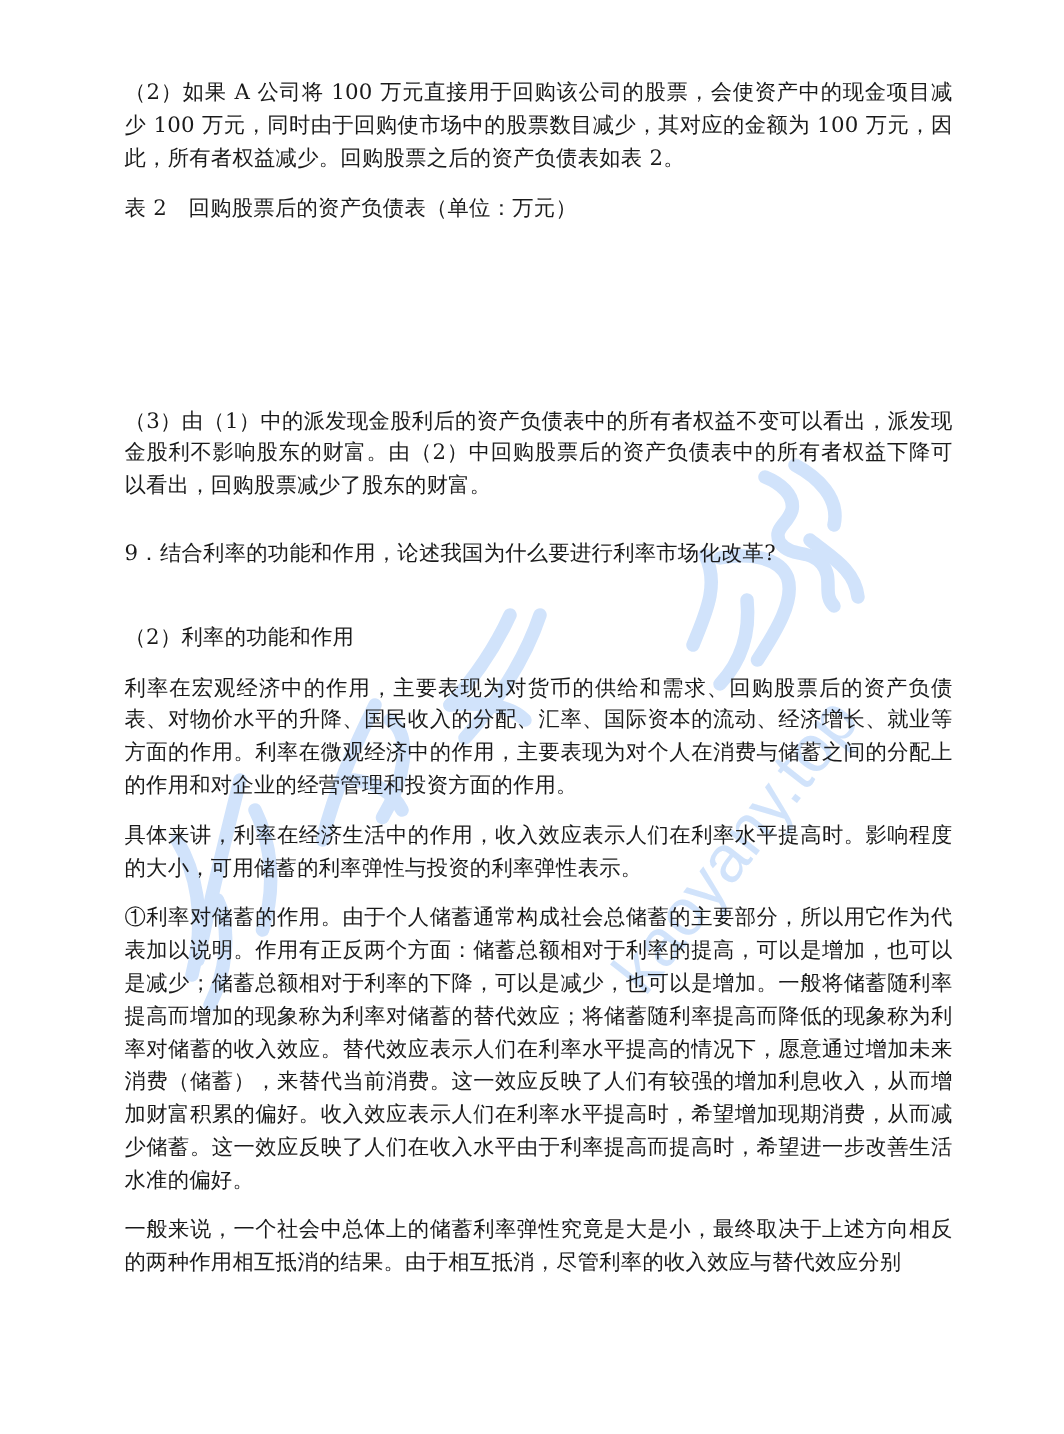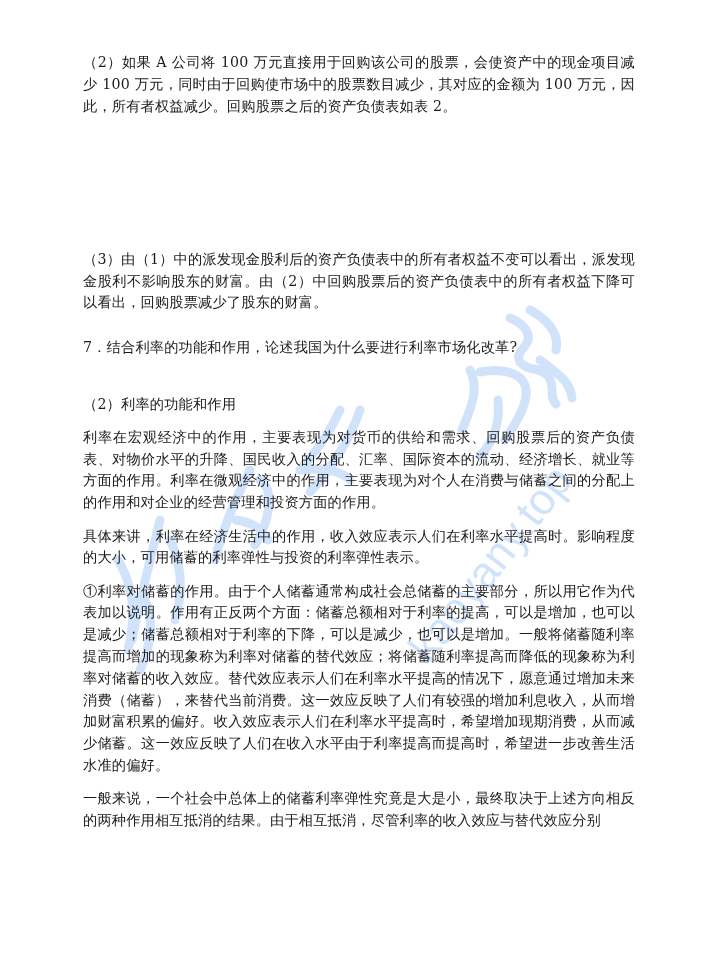--- a/index.html
+++ b/index.html
@@ -39,25 +39,26 @@
         <path d="M118 560 C130 580 138 610 128 650 M145 600 C155 620 150 650 140 670"></path>
       </g>
 
       <text x="0" y="0" font-family="Liberation Sans, sans-serif" font-size="44" fill="#cfe2fb" stroke="none" transform="translate(430 665) rotate(-52)">kaoyany.top</text>
     </g>
   </svg>
 
   <div class="content">
     <p class="p">（2）如果 A 公司将 100 万元直接用于回购该公司的股票，会使资产中的现金项目减少 100 万元，同时由于回购使市场中的股票数目减少，其对应的金额为 100 万元，因此，所有者权益减少。回购股票之后的资产负债表如表 2。</p>
     <div class="gap"></div>
+    <p class="p">表 2　回购股票后的资产负债表（单位：万元）</p>
     <div class="table-space"></div>
     <p class="p">（3）由（1）中的派发现金股利后的资产负债表中的所有者权益不变可以看出，派发现金股利不影响股东的财富。由（2）中回购股票后的资产负债表中的所有者权益下降可以看出，回购股票减少了股东的财富。</p>
     <div class="gap"></div>
     <div class="gap"></div>
-    <p class="p">7．结合利率的功能和作用，论述我国为什么要进行利率市场化改革?</p>
+    <p class="p">9．结合利率的功能和作用，论述我国为什么要进行利率市场化改革?</p>
     <div class="gap"></div>
     <div class="gap"></div>
     <div class="gap"></div>
     <p class="p">（2）利率的功能和作用</p>
     <div class="gap"></div>
     <p class="p">利率在宏观经济中的作用，主要表现为对货币的供给和需求、回购股票后的资产负债表、对物价水平的升降、国民收入的分配、汇率、国际资本的流动、经济增长、就业等方面的作用。利率在微观经济中的作用，主要表现为对个人在消费与储蓄之间的分配上的作用和对企业的经营管理和投资方面的作用。</p>
     <div class="gap"></div>
     <p class="p">具体来讲，利率在经济生活中的作用，收入效应表示人们在利率水平提高时。影响程度的大小，可用储蓄的利率弹性与投资的利率弹性表示。</p>
     <div class="gap"></div>
     <p class="p">①利率对储蓄的作用。由于个人储蓄通常构成社会总储蓄的主要部分，所以用它作为代表加以说明。作用有正反两个方面：储蓄总额相对于利率的提高，可以是增加，也可以是减少；储蓄总额相对于利率的下降，可以是减少，也可以是增加。一般将储蓄随利率提高而增加的现象称为利率对储蓄的替代效应；将储蓄随利率提高而降低的现象称为利率对储蓄的收入效应。替代效应表示人们在利率水平提高的情况下，愿意通过增加未来消费（储蓄），来替代当前消费。这一效应反映了人们有较强的增加利息收入，从而增加财富积累的偏好。收入效应表示人们在利率水平提高时，希望增加现期消费，从而减少储蓄。这一效应反映了人们在收入水平由于利率提高而提高时，希望进一步改善生活水准的偏好。</p>

